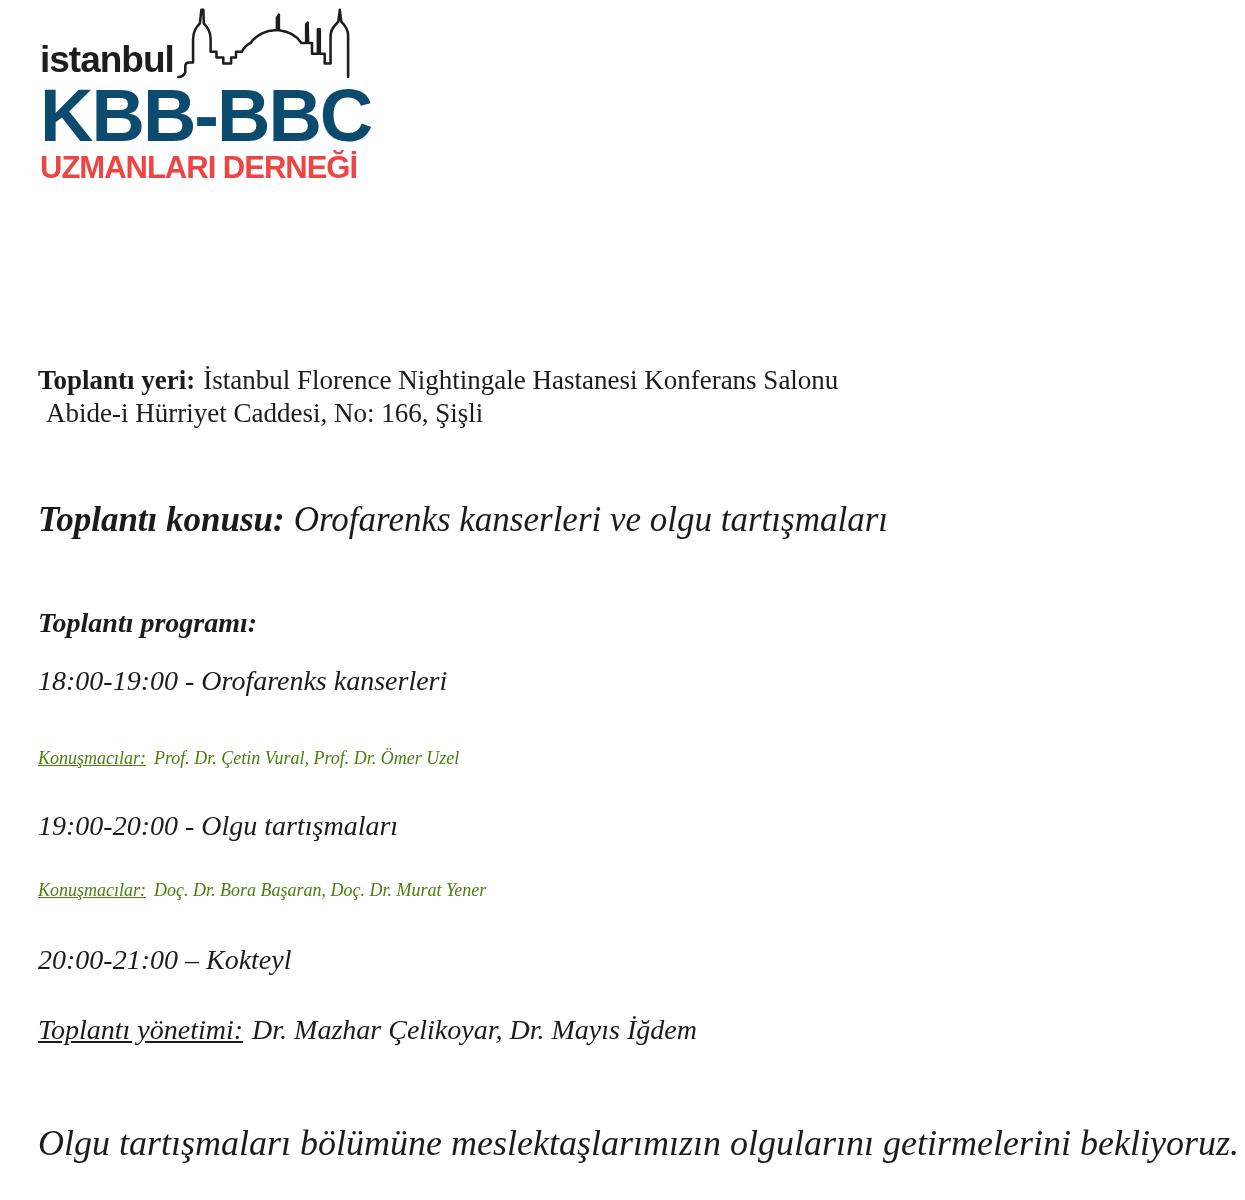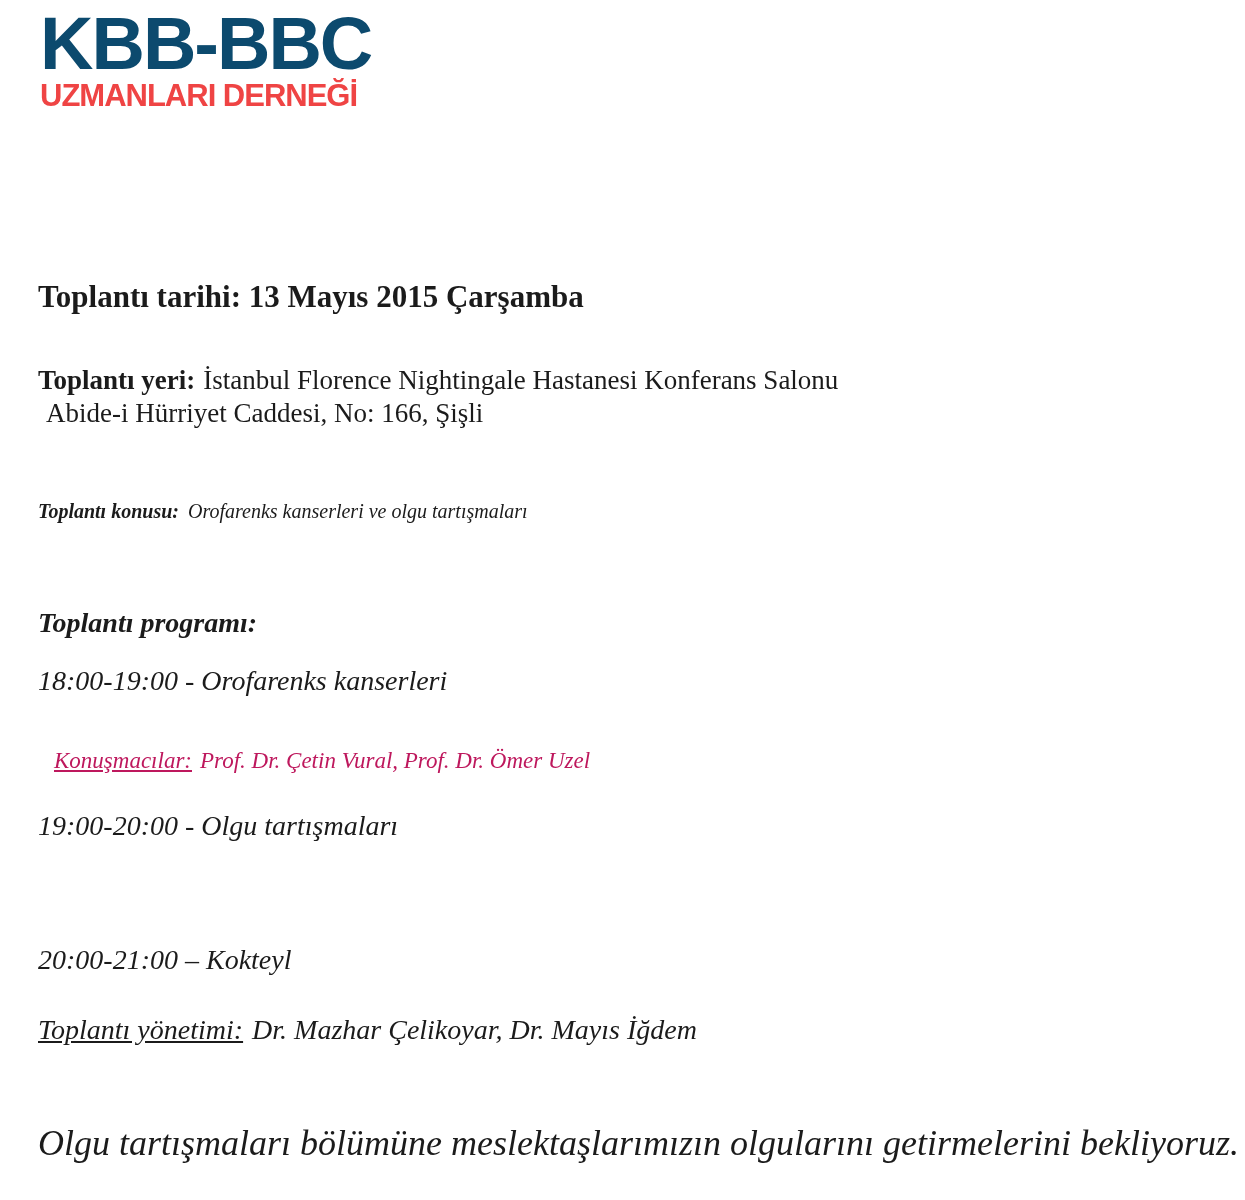--- a/index.html
+++ b/index.html
@@ -58,52 +58,67 @@
     position: absolute;
     left: 38px;
     margin: 0;
     white-space: nowrap;
   }
   .p-date   { top: 279px; font-size: 31px; font-weight: 700; }
   .p-venue  { top: 364px; font-size: 27px; line-height: 1.22; }
   .venue-label { font-weight: 700; }
   .venue-value { margin-left: 8px; }
   .venue-address { padding-left: 8px; }
-  .p-topic  { top: 500px; font-size: 20px; font-style: italic; }
+  .p-topic  { top: 500px; font-size: 35px; font-style: italic; }
   .topic-label { font-weight: 700; }
   .topic-value { margin-left: 9px; }
   .p-program-label { top: 607px; font-size: 28px; font-weight: 700; font-style: italic; }
   .p-session { font-size: 28px; font-style: italic; }
   .p-session-1 { top: 665px; }
   .p-session-2 { top: 810px; }
   .p-session-3 { top: 944px; }
-  .p-speakers { font-size: 23px; font-style: italic; color: #be185d; margin-left: 16px; }
+  .p-speakers { font-size: 18px; font-style: italic; color: #4d7c0f; }
   .p-speakers-1 { top: 748px; }
   .p-speakers-2 { top: 880px; }
   .speakers-label { text-decoration: underline; }
   .speakers-value { margin-left: 8px; }
   .p-management { top: 1014px; font-size: 28px; font-style: italic; }
   .management-label { text-decoration: underline; }
   .management-value { margin-left: 9px; }
   .p-note { top: 1122px; font-size: 36px; font-style: italic; }
 </style>
 </head>
 <body>
 
 <div class="page">
 
   <div class="logo">
+    <div class="logo-row1">
+      <span class="logo-istanbul">istanbul</span>
+      <span class="logo-skyline">
+        <svg viewBox="0 0 200 80" width="196" height="78" aria-hidden="true">
+          <path d="M2 76 Q7 76 9 71 L9 65 Q9 61 13 61 L17 61 L17 37
+                   C17 29 20 25 24 21 L25.5 7 L27.5 7 L28 21
+                   C32 25 35 29 35 37 L35 50
+                   L41 50 L41 56 L48 56 L48 62 L56 62 L56 56 L61 56 L61 50 L67 50
+                   Q70 44 76 41 C82 32 93 28 101 28 L103 28
+                   L103 15 L105 12 L105 28
+                   C114 29 123 33 128 41
+                   L133 41 L133 22 L134.5 20 L135 41 L139 41 L139 52
+                   L145 52 L145 27 L147 27 L147 52 L152 52 L152 62
+                   L158 62 L158 33
+                   C158 27 162 23 166 19 L167.5 7 L169 19
+                   C173 23 176 27 176 33 L176 76" stroke="#1d1d1d" stroke-width="2.6" fill="none" stroke-linecap="round" stroke-linejoin="round"></path>
+        </svg>
+      </span>
+    </div>
     <div class="logo-acronym" style="color:#0c4a6e">KBB-BBC</div>
     <div class="logo-subtitle" style="color:#ef4444">UZMANLARI DERNEĞİ</div>
   </div>
 
-  <p class="line p-date">
-    <span>Toplantı tarihi:</span>
-    <span>13 Mayıs 2015 Çarşamba</span>
-  </p>
 
   <div class="line p-venue">
     <div>
       <span class="venue-label">Toplantı yeri:</span><span class="venue-value">İstanbul Florence Nightingale Hastanesi Konferans Salonu</span>
     </div>
     <div class="venue-address">Abide-i Hürriyet Caddesi, No: 166, Şişli</div>
   </div>
 
   <p class="line p-topic">
     <span class="topic-label">Toplantı konusu:</span><span class="topic-value">Orofarenks kanserleri ve olgu tartışmaları</span>
@@ -112,20 +127,23 @@
   <p class="line p-program-label">Toplantı programı:</p>
 
   <p class="line p-session p-session-1">18:00-19:00 - Orofarenks kanserleri</p>
 
   <p class="line p-speakers p-speakers-1">
     <span class="speakers-label">Konuşmacılar:</span><span class="speakers-value">Prof. Dr. Çetin Vural, Prof. Dr. Ömer Uzel</span>
   </p>
 
   <p class="line p-session p-session-2">19:00-20:00 - Olgu tartışmaları</p>
 
+  <p class="line p-speakers p-speakers-2">
+    <span class="speakers-label">Konuşmacılar:</span><span class="speakers-value">Doç. Dr. Bora Başaran, Doç. Dr. Murat Yener</span>
+  </p>
 
   <p class="line p-session p-session-3">20:00-21:00 – Kokteyl</p>
 
   <p class="line p-management">
     <span class="management-label">Toplantı yönetimi:</span><span class="management-value">Dr. Mazhar Çelikoyar, Dr. Mayıs İğdem</span>
   </p>
 
   <p class="line p-note">Olgu tartışmaları bölümüne meslektaşlarımızın olgularını getirmelerini bekliyoruz.</p>
 
 </div>

